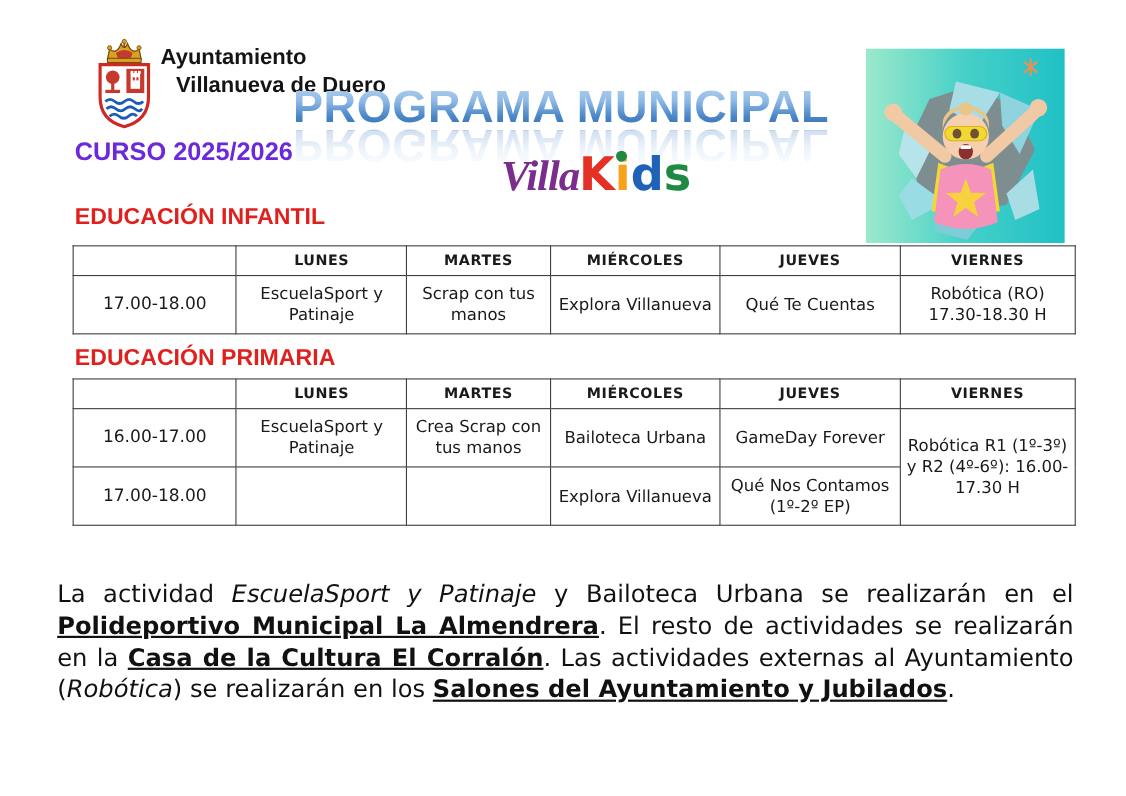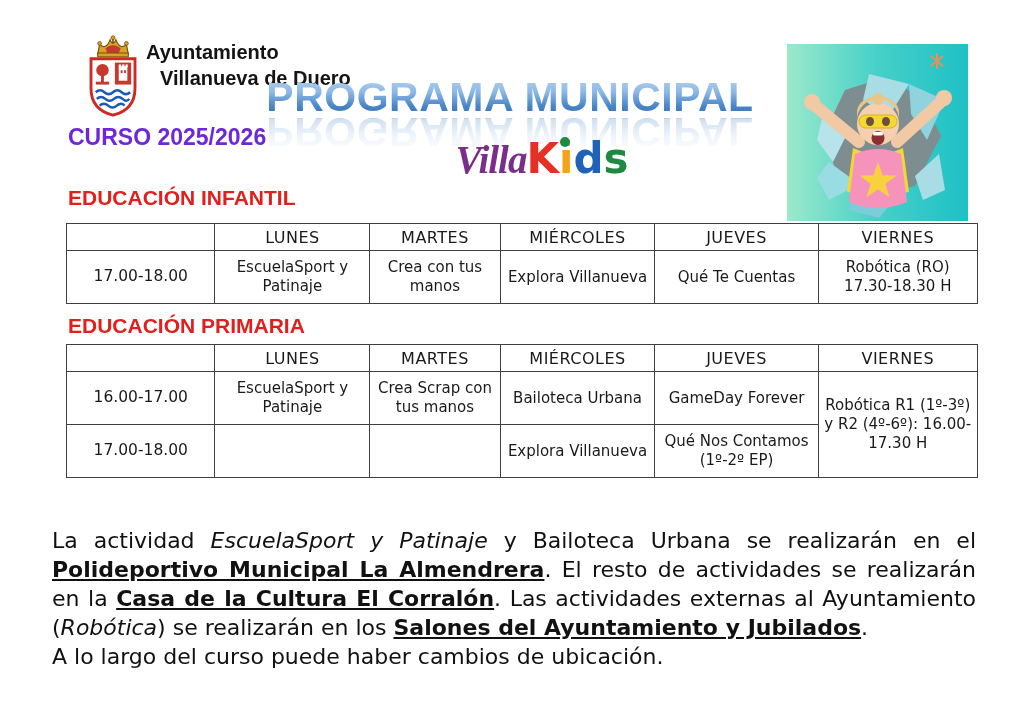--- a/index.html
+++ b/index.html
@@ -65,21 +65,21 @@
   .sec1{left:68px;top:186px;}
   .sec2{left:68px;top:314px;}
 
   table.sched{border-collapse:collapse;table-layout:fixed;width:912px;background:#fff;}
   .t1{left:66px;top:223px;}
   .t2{left:66px;top:344px;}
   .sched th,.sched td{
     border:1.5px solid #3f3f3f;text-align:center;vertical-align:middle;
     padding:1px 4px;overflow:hidden;
   }
-  .sched th{font-size:16px;font-weight:normal;height:24px;letter-spacing:.5px;}
+  .sched th{font-size:13px;font-weight:bold;height:24px;letter-spacing:.5px;}
   .sched td{font-size:15px;height:50px;line-height:1.25;}
   .sched td.time{font-size:15.5px;white-space:nowrap;}
 
   
   .note-wrap{left:52px;top:526px;width:924px;font-size:22px;line-height:29px;color:#111;}
   .note{margin:0;text-align:justify;}
   .note2{margin:0;text-align:left;}
   .it{font-style:italic;}
   .bu{font-weight:bold;text-decoration:underline;}
 </style>
@@ -202,21 +202,21 @@
       <th>MARTES</th>
       <th>MIÉRCOLES</th>
       <th>JUEVES</th>
       <th>VIERNES</th>
     </tr>
   </thead>
   <tbody>
     <tr>
       <td class="time">17.00-18.00</td>
       <td>EscuelaSport y Patinaje</td>
-      <td>Crea con tus manos</td>
+      <td>Scrap con tus manos</td>
       <td>Explora Villanueva</td>
       <td>Qué Te Cuentas</td>
       <td>Robótica (RO) 17.30-18.30 H</td>
     </tr>
   </tbody>
 </table>
 
 <div class="abs sec-title sec2">EDUCACIÓN PRIMARIA</div>
 
 <table class="sched abs t2">
@@ -252,14 +252,13 @@
       <td></td>
       <td></td>
       <td>Explora Villanueva</td>
       <td>Qué Nos Contamos (1º-2º EP)</td>
     </tr>
   </tbody>
 </table>
 
 <div class="abs note-wrap">
   <p class="note"><span>La actividad </span><span class="it">EscuelaSport y Patinaje</span><span> y Bailoteca Urbana se realizarán en el </span><span class="bu">Polideportivo Municipal La Almendrera</span><span>. El resto de actividades se realizarán en la </span><span class="bu">Casa de la Cultura El Corralón</span><span>. Las actividades externas al Ayuntamiento (</span><span class="it">Robótica</span><span>) se realizarán en los </span><span class="bu">Salones del Ayuntamiento y Jubilados</span><span>.</span></p>
-  <p class="note2">A lo largo del curso puede  haber cambios de ubicación.</p>
 </div>
 
 </body></html>

